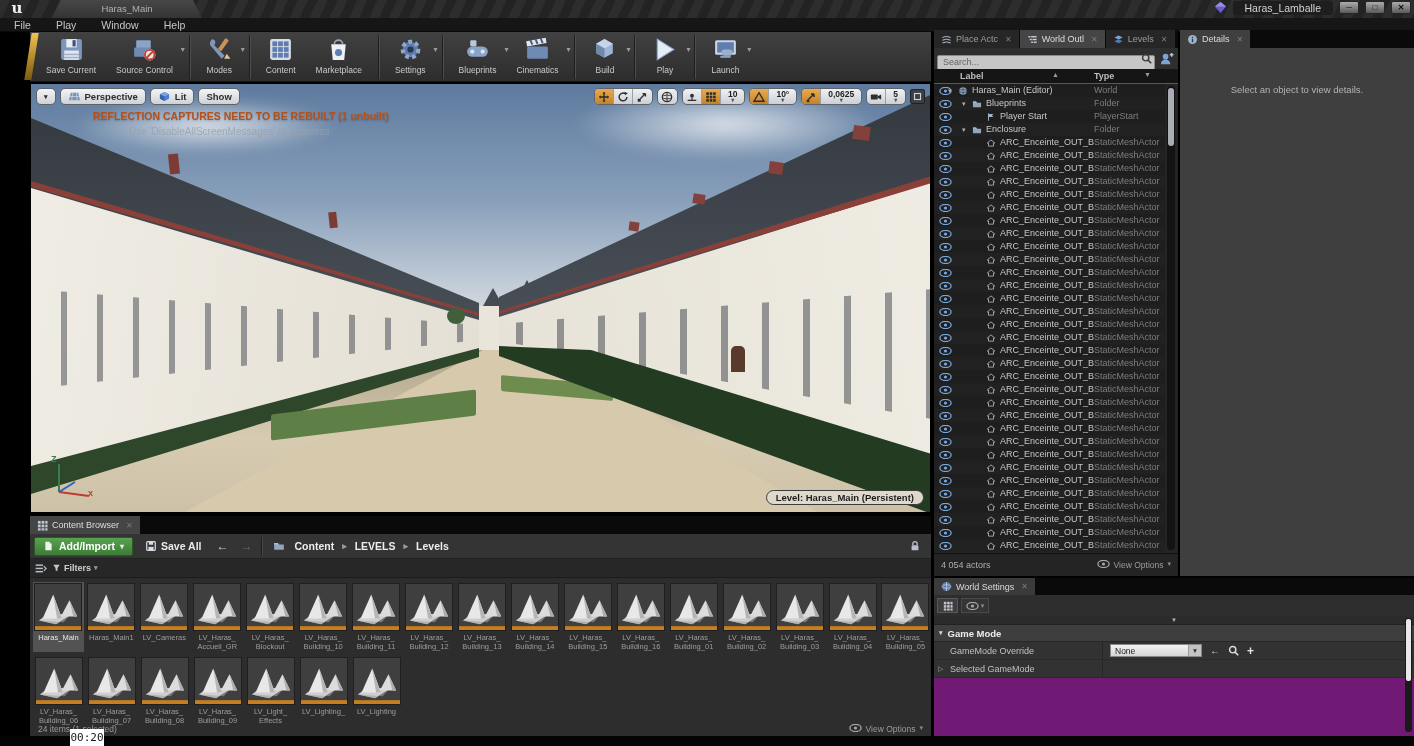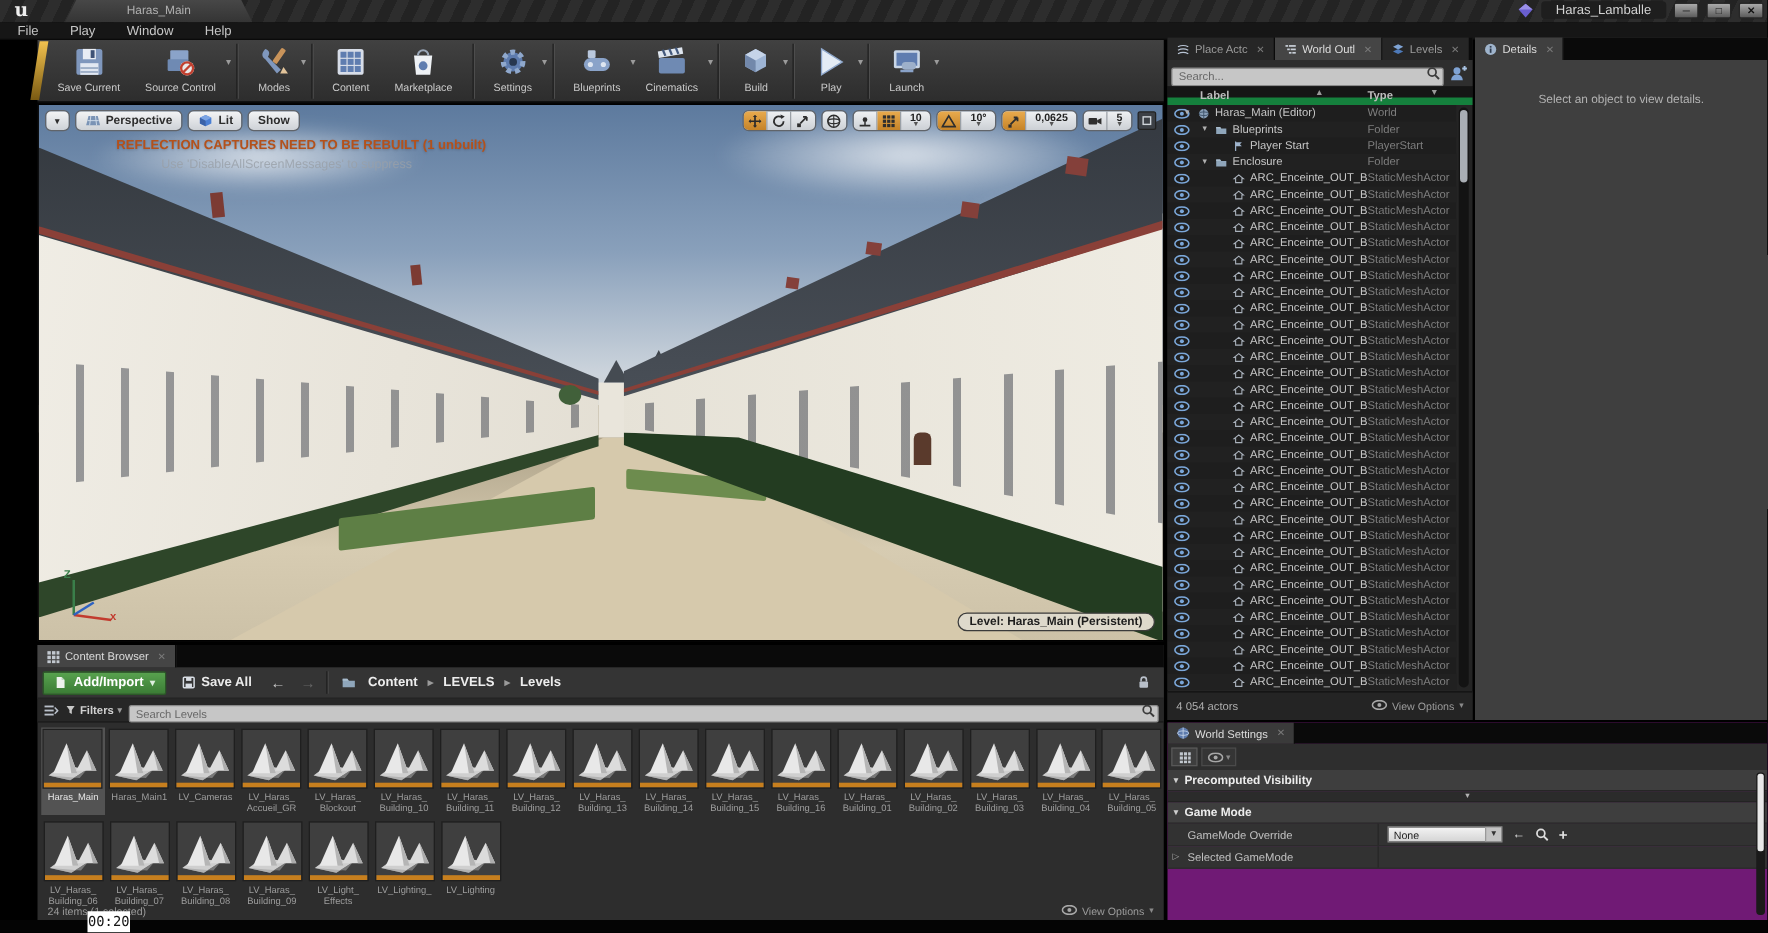--- a/index.html
+++ b/index.html
@@ -4,21 +4,21 @@
 <style>
 *{margin:0;padding:0;box-sizing:border-box}
 html,body{width:1414px;height:746px}
 body{position:relative;background:#000;font-family:"Liberation Sans",sans-serif;overflow:hidden;color:#ccc}
 .abs{position:absolute}
 svg{display:block;width:100%;height:100%}
 
 #titlebar{left:0;top:0;width:1414px;height:18px;background:repeating-linear-gradient(115deg,#2d2d2d 0 9px,#232323 9px 18px)}
 #ue-logo{position:absolute;left:8px;top:0;width:18px;height:18px;color:#efefef;font:bold 15px "DejaVu Serif",serif;text-align:center;line-height:17px}
 #doc-tab{position:absolute;left:52px;top:0;width:150px;height:18px;background:linear-gradient(#474747,#343434);clip-path:polygon(0 100%,9px 0,141px 0,150px 100%);color:#b0b0b0;font-size:9.5px;line-height:18px;text-align:center}
-#title-right{position:absolute;right:3px;top:1px;display:flex;align-items:flex-end;gap:6px}
+#title-right{position:absolute;right:3px;top:1px;display:flex;align-items:flex-start;gap:6px}
 #gem{width:13px;height:13px}
 #app-title{color:#d2d2d2;font-size:10.5px;background:#1e1e1e;padding:1px 12px;border-radius:3px}
 .winbtn{width:20px;height:13px;background:linear-gradient(#ababab,#5a5a5a);border:1px solid #262626;color:#101010;font-size:8px;line-height:11px;text-align:center;border-radius:2px;font-weight:bold}
 
 #menubar{left:0;top:18px;width:1414px;height:14px;background:#161616;display:flex;gap:25px;padding-left:14px;align-items:center;font-size:10.5px;color:#c6c6c6;border-bottom:1px solid #0a0a0a}
 
 #main-toolbar{left:30px;top:32px;width:901px;height:50px;background:linear-gradient(#414141,#2d2d2d);display:flex;align-items:flex-start;padding:2px 2px 0 6px;border-bottom:1px solid #151515}
 .tbtn{position:relative;height:46px;padding:2px 10px 0;display:flex;flex-direction:column;align-items:center;cursor:pointer}
 .ticon{width:27px;height:27px}
 .tlabel{font-size:8.5px;color:#cacaca;margin-top:2px;white-space:nowrap}
@@ -87,39 +87,39 @@
 .tname{margin-top:2px;font-size:7.5px;line-height:9px;text-align:center;color:#9d9d9d;height:19px;overflow:hidden;white-space:nowrap}
 .tile.sel .tname{color:#e8e8e8}
 .cbstatus{position:absolute;left:0;bottom:1px;width:100%;height:12px;display:flex;align-items:center;justify-content:space-between;padding:0 8px;font-size:8.5px;color:#9b9b9b}
 .viewopts{display:flex;gap:4px;font-size:8.5px;color:#9b9b9b}
 .eyeic{width:13px;height:8px}
 .vocaret{font-size:7px;color:#8a8a8a}
 
 #world-outliner{left:934px;top:30px;width:244px;height:546px;background:#242424}
 .wosearch{height:21px;display:flex;align-items:center;gap:3px;padding:2px 3px;background:#2e2e2e}
 .plusbtn{width:17px;height:15px}
-.wohdr{position:relative;height:15px;background:#151515;border-bottom:6px solid #15803d;font-size:9px;color:#bdbdbd;font-weight:bold}
+.wohdr{position:relative;height:15px;background:#151515;border-bottom:1px solid #15803d;font-size:9px;color:#bdbdbd;font-weight:bold}
 .wohdr .h1{position:absolute;left:26px;top:2px}
 .wohdr .s1{position:absolute;left:118px;top:2px;font-size:7px;color:#9a9a9a}
 .wohdr .h2{position:absolute;left:160px;top:2px}
 .wohdr .s2{position:absolute;left:210px;top:2px;font-size:7px;color:#9a9a9a}
 #outliner-rows{position:absolute;left:0;top:54px;width:231px;height:468px;overflow:hidden;background:#1e1e1e}
 .orow{position:relative;height:13px;font-size:9px;color:#c7c7c7;white-space:nowrap}
 .orow.odd{background:#212121}
 .oeye{position:absolute;left:5px;top:2.5px;width:13px;height:8px}
 .oexp{position:absolute;top:0;font-size:7px;color:#b0b0b0;line-height:13px}
 .oicon{position:absolute;top:1.5px;width:10px;height:10px}
 .olabel{position:absolute;top:0;line-height:13px;overflow:hidden}
 .otype{position:absolute;left:160px;top:0;line-height:13px;color:#7e7e7e;width:70px;overflow:hidden}
 .oscroll{position:absolute;right:3px;top:56px;width:8px;height:464px;background:#131313;border-radius:4px}
 .oscroll .thumbbar{position:absolute;left:1px;top:2px;width:6px;height:58px;background:#a9aeb4;border-radius:3px}
 .wofoot{position:absolute;left:0;bottom:0;width:100%;height:23px;border-top:1px solid #101010;display:flex;align-items:center;justify-content:space-between;padding:0 7px;font-size:9px;color:#aeaeae;background:#242424}
 
 #details-panel{left:1180px;top:30px;width:234px;height:546px;background:#3f3f3f}
-.dmsg{margin-top:26px;text-align:center;font-size:9.5px;color:#b3b3b3}
+.dmsg{margin-top:36px;text-align:center;font-size:9.5px;color:#b3b3b3}
 
 #world-settings{left:934px;top:578px;width:480px;height:158px;background:#701a75;overflow:hidden}
 .wssearch{height:21px;display:flex;gap:3px;align-items:center;padding:2px 3px;background:#2e2e2e}
 .wsgridbtn{width:21px;height:15px;background:#3e3e3e;border:1px solid #585858;display:flex;align-items:center;justify-content:center}
 .wsgridbtn .ic{width:10px;height:10px}
 .wseyebtn{width:28px;height:15px;background:#353535;border:1px solid #4a4a4a;display:flex;align-items:center;justify-content:center;gap:2px}
 .wshead{height:17px;background:#3e3e3e;border-bottom:1px solid #262626;display:flex;align-items:center;gap:5px;padding-left:5px;font-size:9.5px;font-weight:bold;color:#ededed}
 .wsarr{font-size:7px;color:#cfcfcf}
 .wsrow{position:relative;height:18px;background:#323232;border-bottom:1px solid #2a2a2a;font-size:9px;color:#c1c1c1}
 .wsrow::after{content:"";position:absolute;left:168px;top:0;width:1px;height:100%;background:#262626}
@@ -599,29 +599,20 @@
       </span>
     <div class="filterbtn">
       <span class="ic">
           <svg viewBox="0 0 14 14">
             <path d="M2 2 H12 L8.5 7 V12 L5.5 10.5 V7 Z" fill="#c8c8c8"></path>
           </svg>
         </span>
       <span>Filters</span>
       <span class="fcaret">▾</span>
     </div>
-    <div class="searchwrap">
-      <input class="search" placeholder="Search Levels" style="">
-      <span class="magslot">
-          <svg viewBox="0 0 14 14">
-            <circle cx="6" cy="6" r="4" fill="none" stroke="#3c3c3c" stroke-width="1.8"></circle>
-            <line x1="9" y1="9" x2="13" y2="13" stroke="#3c3c3c" stroke-width="2"></line>
-          </svg>
-        </span>
-    </div>
   </div>
   <div class="tilerow" id="tiles-row1">
       <div class="tile sel">
        <div class="thumb">
           <svg viewBox="0 0 48 48">
             <rect width="48" height="48" fill="#3f3f3f"></rect>
             <path d="M4 38 L16 29 L36 33 L22 42 Z" fill="#cfcfcf"></path>
             <path d="M4 38 L22 42 L36 33 L30 40 Z" fill="#9e9e9e" opacity="0.6"></path>
             <path d="M8 36 L19 11 L28 36 Z" fill="#e8e8e8"></path>
             <path d="M19 11 L28 36 L23 36 Z" fill="#b5b5b5"></path>
@@ -1711,24 +1702,20 @@
         <span class="eyeic">
           <svg viewBox="0 0 16 10">
             <ellipse cx="8" cy="5" rx="7" ry="4.4" fill="none" stroke="#a8a8a8" stroke-width="1.6"></ellipse>
             <circle cx="8" cy="5" r="2" fill="#a8a8a8"></circle>
           </svg>
         </span>
         <span class="vocaret">▾</span>
       </span>
   </div>
   <div id="ws-rows">
-      <div class="wshead">
-        <span class="wsarr">▾</span>
-        <span>Precomputed Visibility</span>
-      </div>
       <div class="wsstrip">▼</div>
       <div class="wshead">
         <span class="wsarr">▾</span>
         <span>Game Mode</span>
       </div>
       <div class="wsrow">
 
          <span class="wslabel">GameMode Override</span>
          <span class="wsval">
           <span class="wsdrop">

